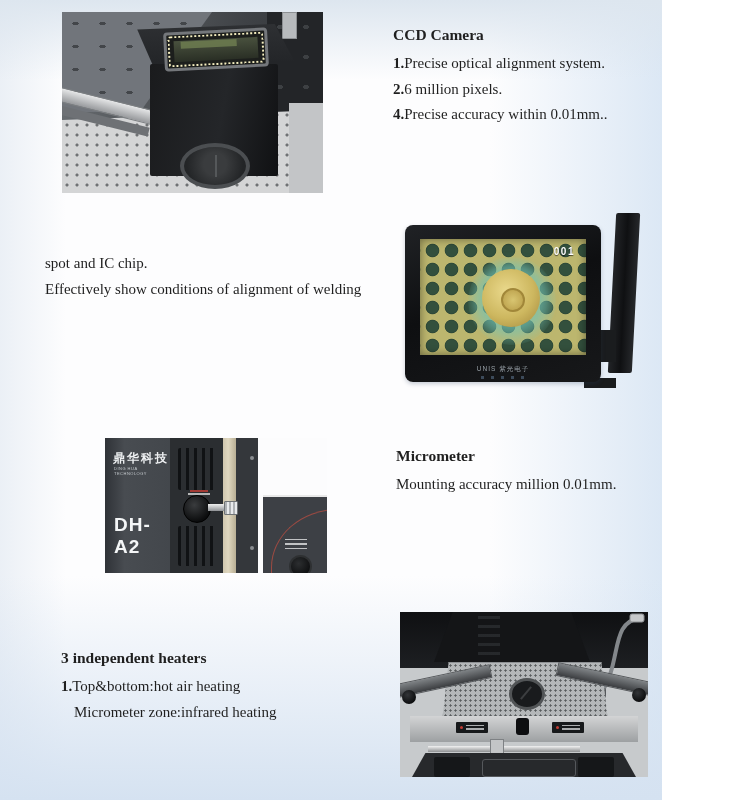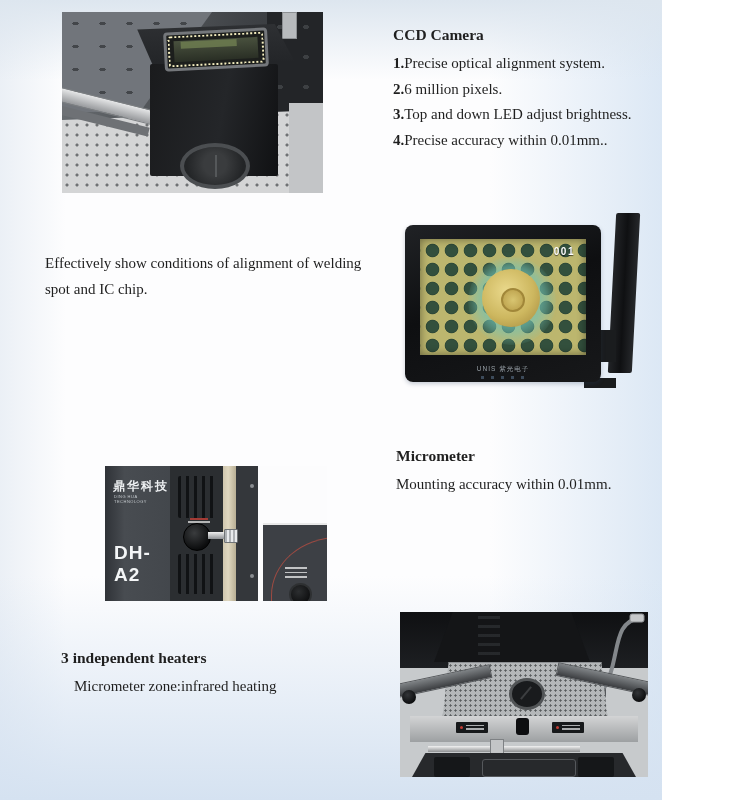--- a/index.html
+++ b/index.html
@@ -71,21 +71,21 @@
     box-shadow:0 0 12px 5px rgba(110,190,175,.5);}
   .m-disc-inner{position:absolute;left:81px;top:49px;width:20px;height:20px;border-radius:50%;
     background:radial-gradient(#d8c571,#b89c47);border:2px solid #a18739;}
   .m-osd{position:absolute;right:11px;top:7px;font-family:"Liberation Sans",sans-serif;
     font-size:10px;font-weight:bold;color:#ffffff;letter-spacing:1.5px;text-shadow:0 1px 1px rgba(0,0,0,.6);padding-left:8px;}
   .m-brand{position:absolute;left:0;bottom:8px;width:100%;text-align:center;
     font-family:"Liberation Sans",sans-serif;font-size:6.5px;color:#98a0a7;letter-spacing:1px;}
   .m-btns{position:absolute;left:76px;bottom:3px;width:44px;height:3px;
     background:repeating-linear-gradient(90deg,#3c4a5a 0 3px,rgba(0,0,0,0) 3px 10px);}
   
-  .p3{left:105px;top:438px;width:222px;height:135px;background:#fcfcfd;margin-top:28px;}
+  .p3{left:105px;top:438px;width:222px;height:135px;background:#fcfcfd;}
   .d-left{left:0;top:0;width:65px;height:135px;background:linear-gradient(90deg,#2f3237,#484c51 30%,#43474c);}
   .d-brand-cn{position:absolute;left:8px;top:12px;color:#eef0f2;font-weight:bold;font-size:12px;letter-spacing:2px;
     font-family:"DejaVu Sans",sans-serif;}
   .d-brand-en{position:absolute;left:9px;top:28px;color:#c4c9cd;font-size:4px;letter-spacing:.5px;
     font-family:"Liberation Sans",sans-serif;}
   .d-model{position:absolute;left:9px;top:76px;color:#f4f6f7;font-weight:bold;font-size:19px;letter-spacing:1px;
     font-family:"Liberation Sans",sans-serif;}
   .d-mid{left:65px;top:0;width:53px;height:135px;background:#2b2e31;}
   .d-vent{position:absolute;left:8px;width:40px;border-radius:2px;
     background:repeating-linear-gradient(90deg,#101214 0 3px,#2b2e31 3px 8px);}
@@ -167,27 +167,26 @@
     </div>
     <div class="abs p1-lens">
       <div class="p1-lens-line"></div>
     </div>
   </div>
 
   <div class="tb" style="left:393px;top:26px;width:335px;">
     <h3>CCD Camera</h3>
     <p><b>1.</b><span>Precise optical alignment system.</span></p>
     <p><b>2.</b><span>6 million pixels.</span></p>
-    <p><b>3.</b><span>Top and down LED adjust brightness.</span></p>
     <p><b>4.</b><span>Precise accuracy within 0.01mm..</span></p>
   </div>
 
   <div class="tb" style="left:45px;top:251px;width:345px;">
+    <p>spot and IC chip.</p>
     <p>Effectively show conditions of alignment of welding</p>
-    <p>spot and IC chip.</p>
   </div>
 
   <div class="photo p2">
     <div class="abs m-arm"></div>
     <div class="abs m-arm-bracket"></div>
     <div class="abs m-foot"></div>
     <div class="abs m-frame">
       <div class="m-screen">
         <div class="m-glow"></div>
         <div class="m-disc"></div>
@@ -221,25 +220,26 @@
     <div class="abs d-tip"></div>
     <div class="abs d-right">
       <div class="d-arc"></div>
       <div class="d-rlabel"></div>
       <div class="d-rknob"></div>
     </div>
   </div>
 
   <div class="tb" style="left:396px;top:447px;width:335px;">
     <h3>Micrometer</h3>
-    <p>Mounting accuracy within 0.01mm.</p>
+    <p>Mounting accuracy million 0.01mm.</p>
   </div>
 
   <div class="tb" style="left:61px;top:649px;width:335px;">
     <h3>3 independent heaters</h3>
+    <p><b>1.</b><span>Top&amp;bottom:hot air heating</span></p>
     <p class="indent"><b></b><span>Micrometer zone:infrared heating</span></p>
   </div>
 
   <div class="photo p4">
     <div class="abs w-top">
       <div class="w-lid"></div>
       <div class="w-lid-holes"></div>
     </div>
     <svg class="abs w-lamp" viewBox="0 0 80 92">
       <path d="M72,6 C 42,10 54,48 34,80" fill="none" stroke="#83878b" stroke-width="4"></path>

